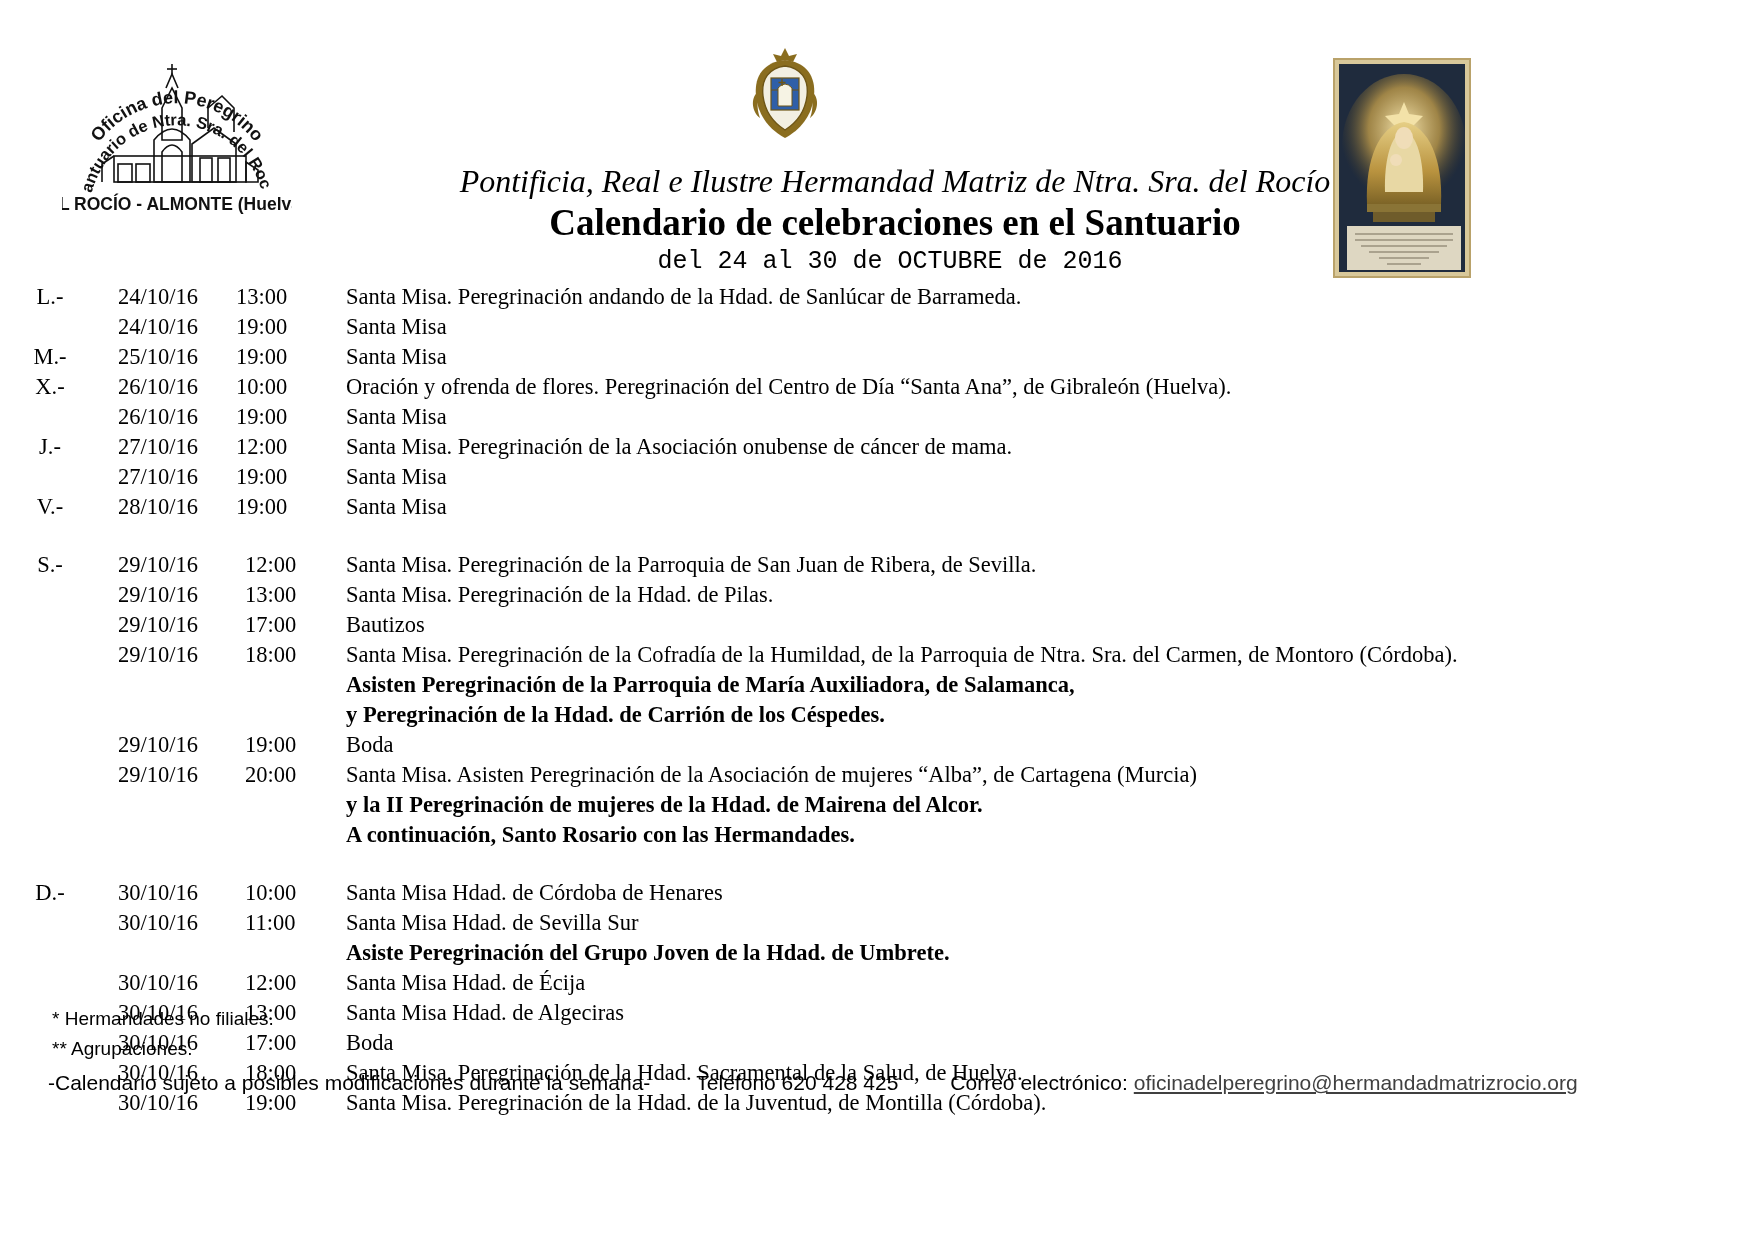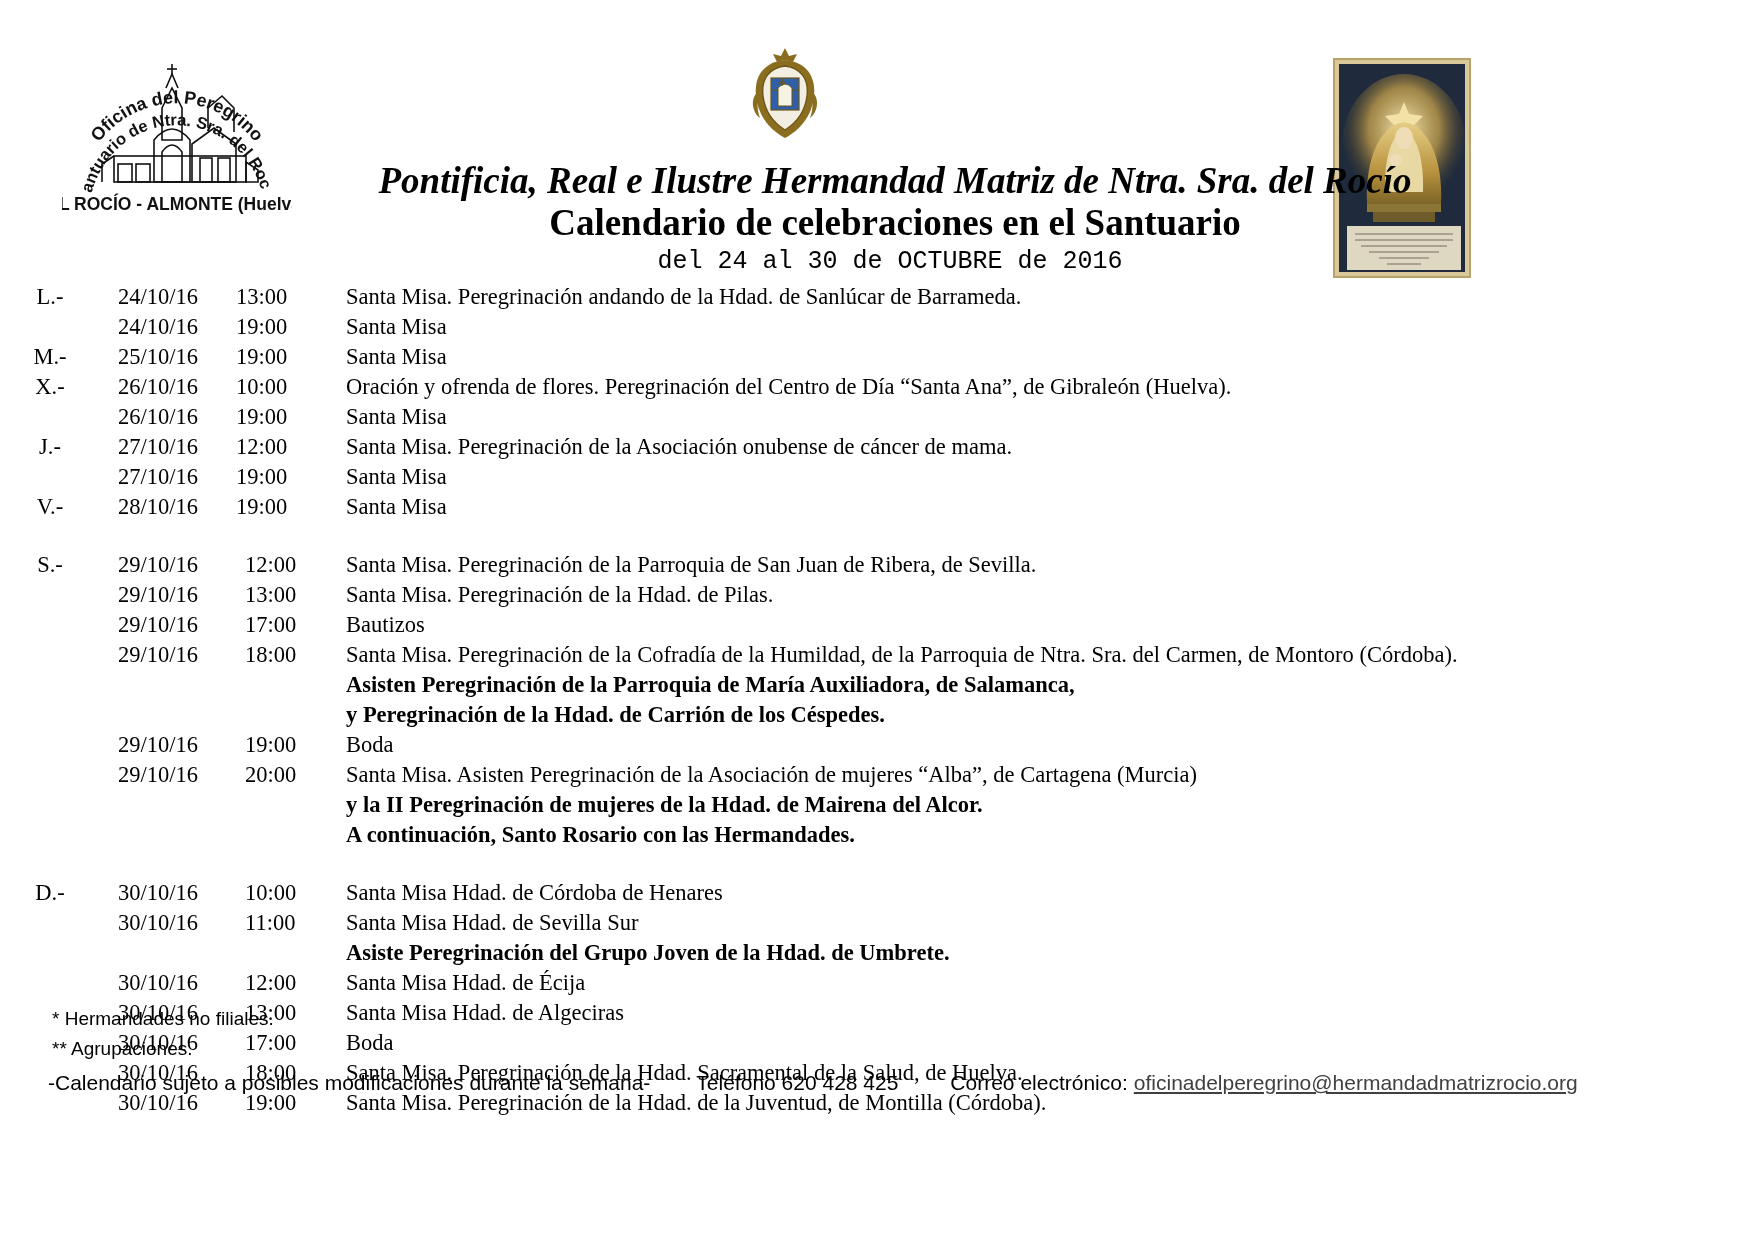--- a/index.html
+++ b/index.html
@@ -67,22 +67,22 @@
   .title-block {
     position: absolute;
     left: 0;
     right: 0;
     top: 162px;
     text-align: center;
   }
   .title-line1 {
     font-family: "Liberation Serif", "DejaVu Serif", serif;
     font-style: italic;
-    font-weight: bold;
-    font-size: 37px;
+    font-weight: normal;
+    font-size: 32px;
     letter-spacing: 0px;
     line-height: 38px;
     margin-left: 36px;
     text-align: center;
   }
   .title-line2 {
     font-family: "Liberation Serif", "DejaVu Serif", serif;
     font-weight: bold;
     font-size: 37px;
     line-height: 46px;

